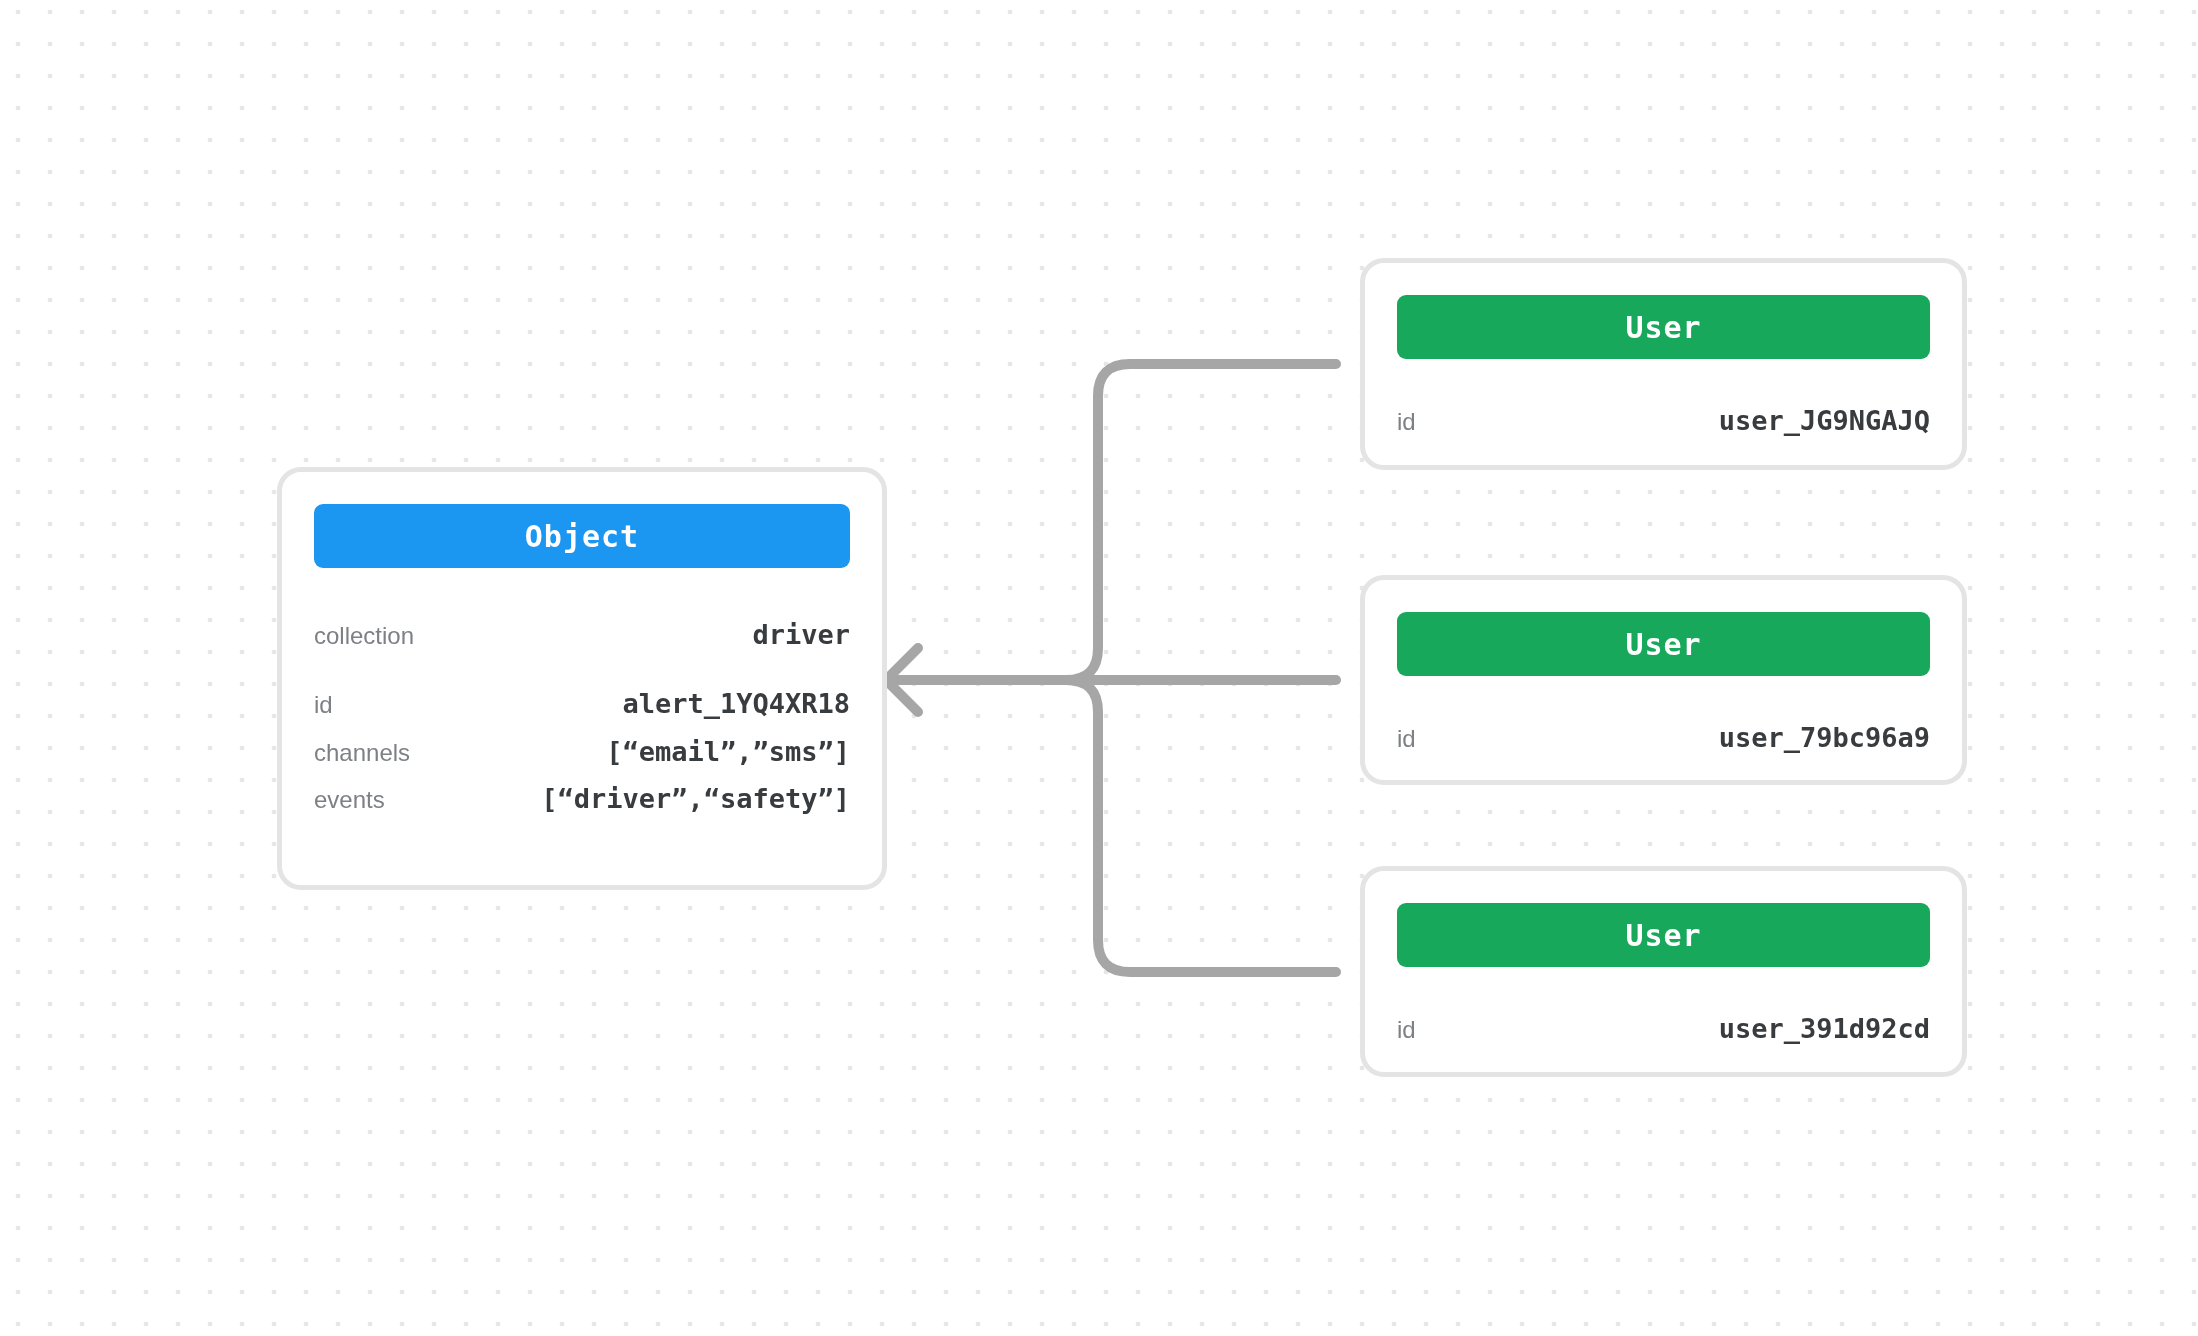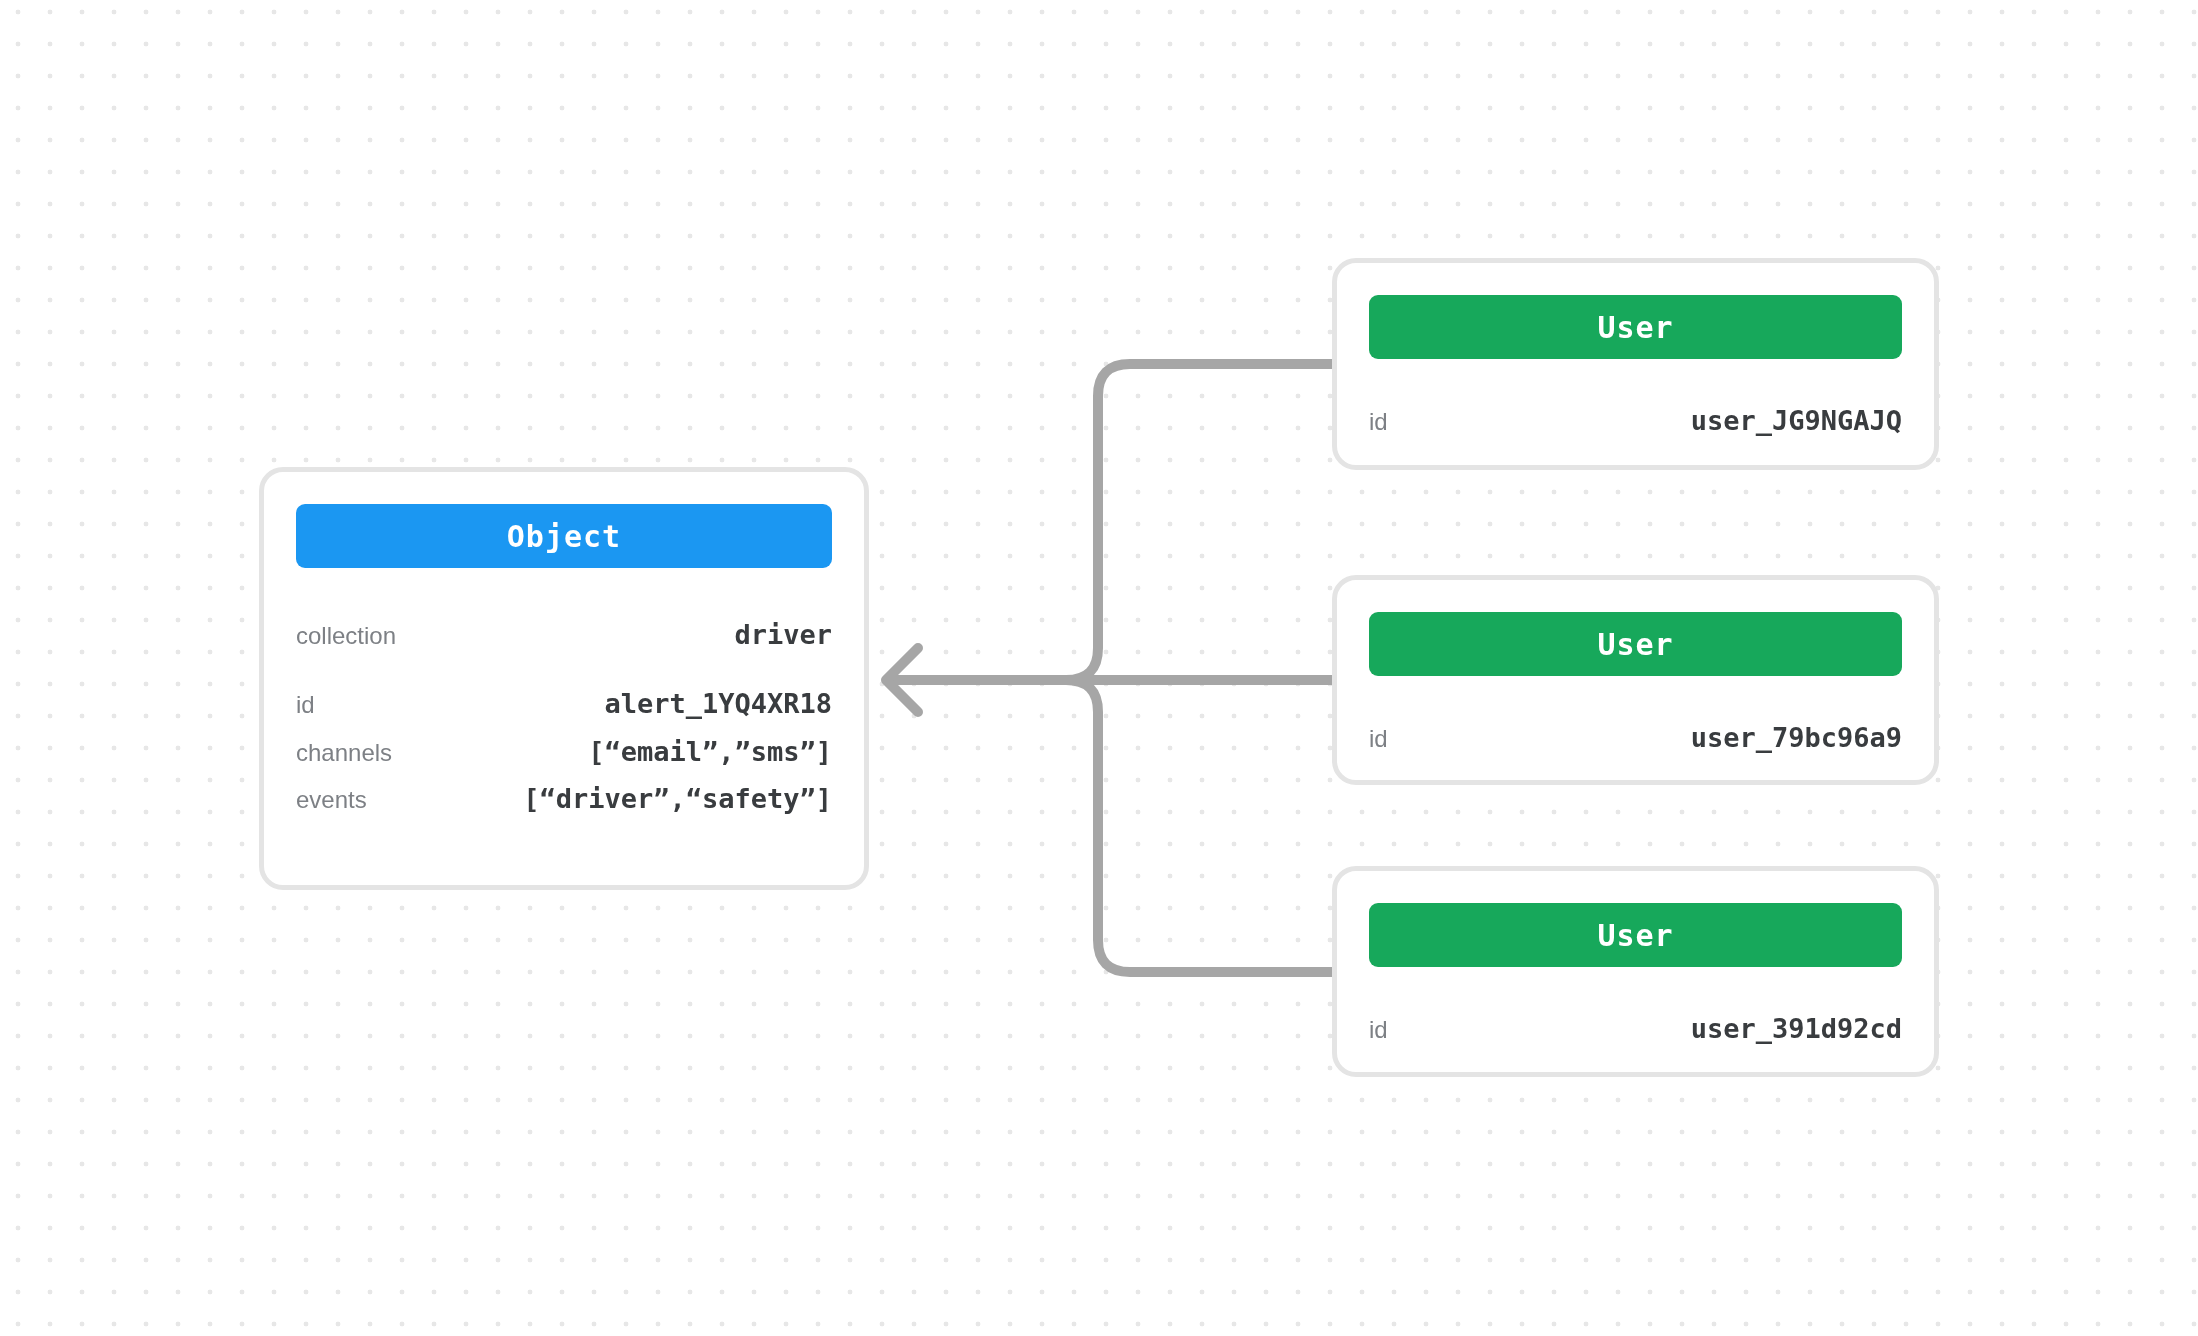--- a/index.html
+++ b/index.html
@@ -20,21 +20,21 @@
     background-image:radial-gradient(circle, var(--dot) 2.4px, rgba(0,0,0,0) 2.6px);
     background-size:32px 32px;
     background-position:2px -4px;
     font-family:"Liberation Sans", sans-serif;
   }
   .connectors{position:absolute;left:0;top:0;width:2198px;height:1336px;}
   .connectors path{fill:none;stroke:var(--connector);stroke-width:10;stroke-linecap:round;stroke-linejoin:round;}
   .card{
     position:absolute;box-sizing:border-box;
     background:#ffffff;border:5px solid var(--card-border);border-radius:24px;
-    display:flex;flex-direction:column;
+    display:flex;flex-direction:column;margin-left:28px;
   }
   .card-header{
     margin:32px 32px 0 32px;height:64px;border-radius:9px;
     display:flex;align-items:center;justify-content:center;
     color:var(--header-text);
     font-family:"DejaVu Sans Mono", monospace;font-size:30px;font-weight:bold;
     letter-spacing:1px;
   }
   .object-card .card-header{background:var(--object-header);}
   .user-card .card-header{background:var(--user-header);}
@@ -47,21 +47,21 @@
     font-family:"DejaVu Sans Mono", monospace;font-size:27px;font-weight:bold;color:var(--value);
     white-space:pre;
   }
   
   .object-card .row-0{margin-top:49px;}
   .object-card .row-1{margin-top:33px;}
   .object-card .row-2{margin-top:12px;}
   .object-card .row-3{margin-top:11px;}
   
   .user-card .row-0{margin-top:44px;}
-  .object-card{left:259px;top:467px;width:610px;height:423px;}
+  .object-card{left:249px;top:467px;width:610px;height:423px;}
   .user-card-1{left:1332px;top:258px;width:607px;height:212px;}
   .user-card-2{left:1332px;top:575px;width:607px;height:210px;}
   .user-card-3{left:1332px;top:866px;width:607px;height:211px;}
 </style>
 </head>
 <body>
 
 <svg class="connectors" viewBox="0 0 2198 1336" xmlns="http://www.w3.org/2000/svg">
   <path d="M 1336 364 L 1130 364 Q 1098 364 1098 396 L 1098 648 Q 1098 680 1066 680"></path>
   <path d="M 1336 972 L 1130 972 Q 1098 972 1098 940 L 1098 712 Q 1098 680 1066 680"></path>

